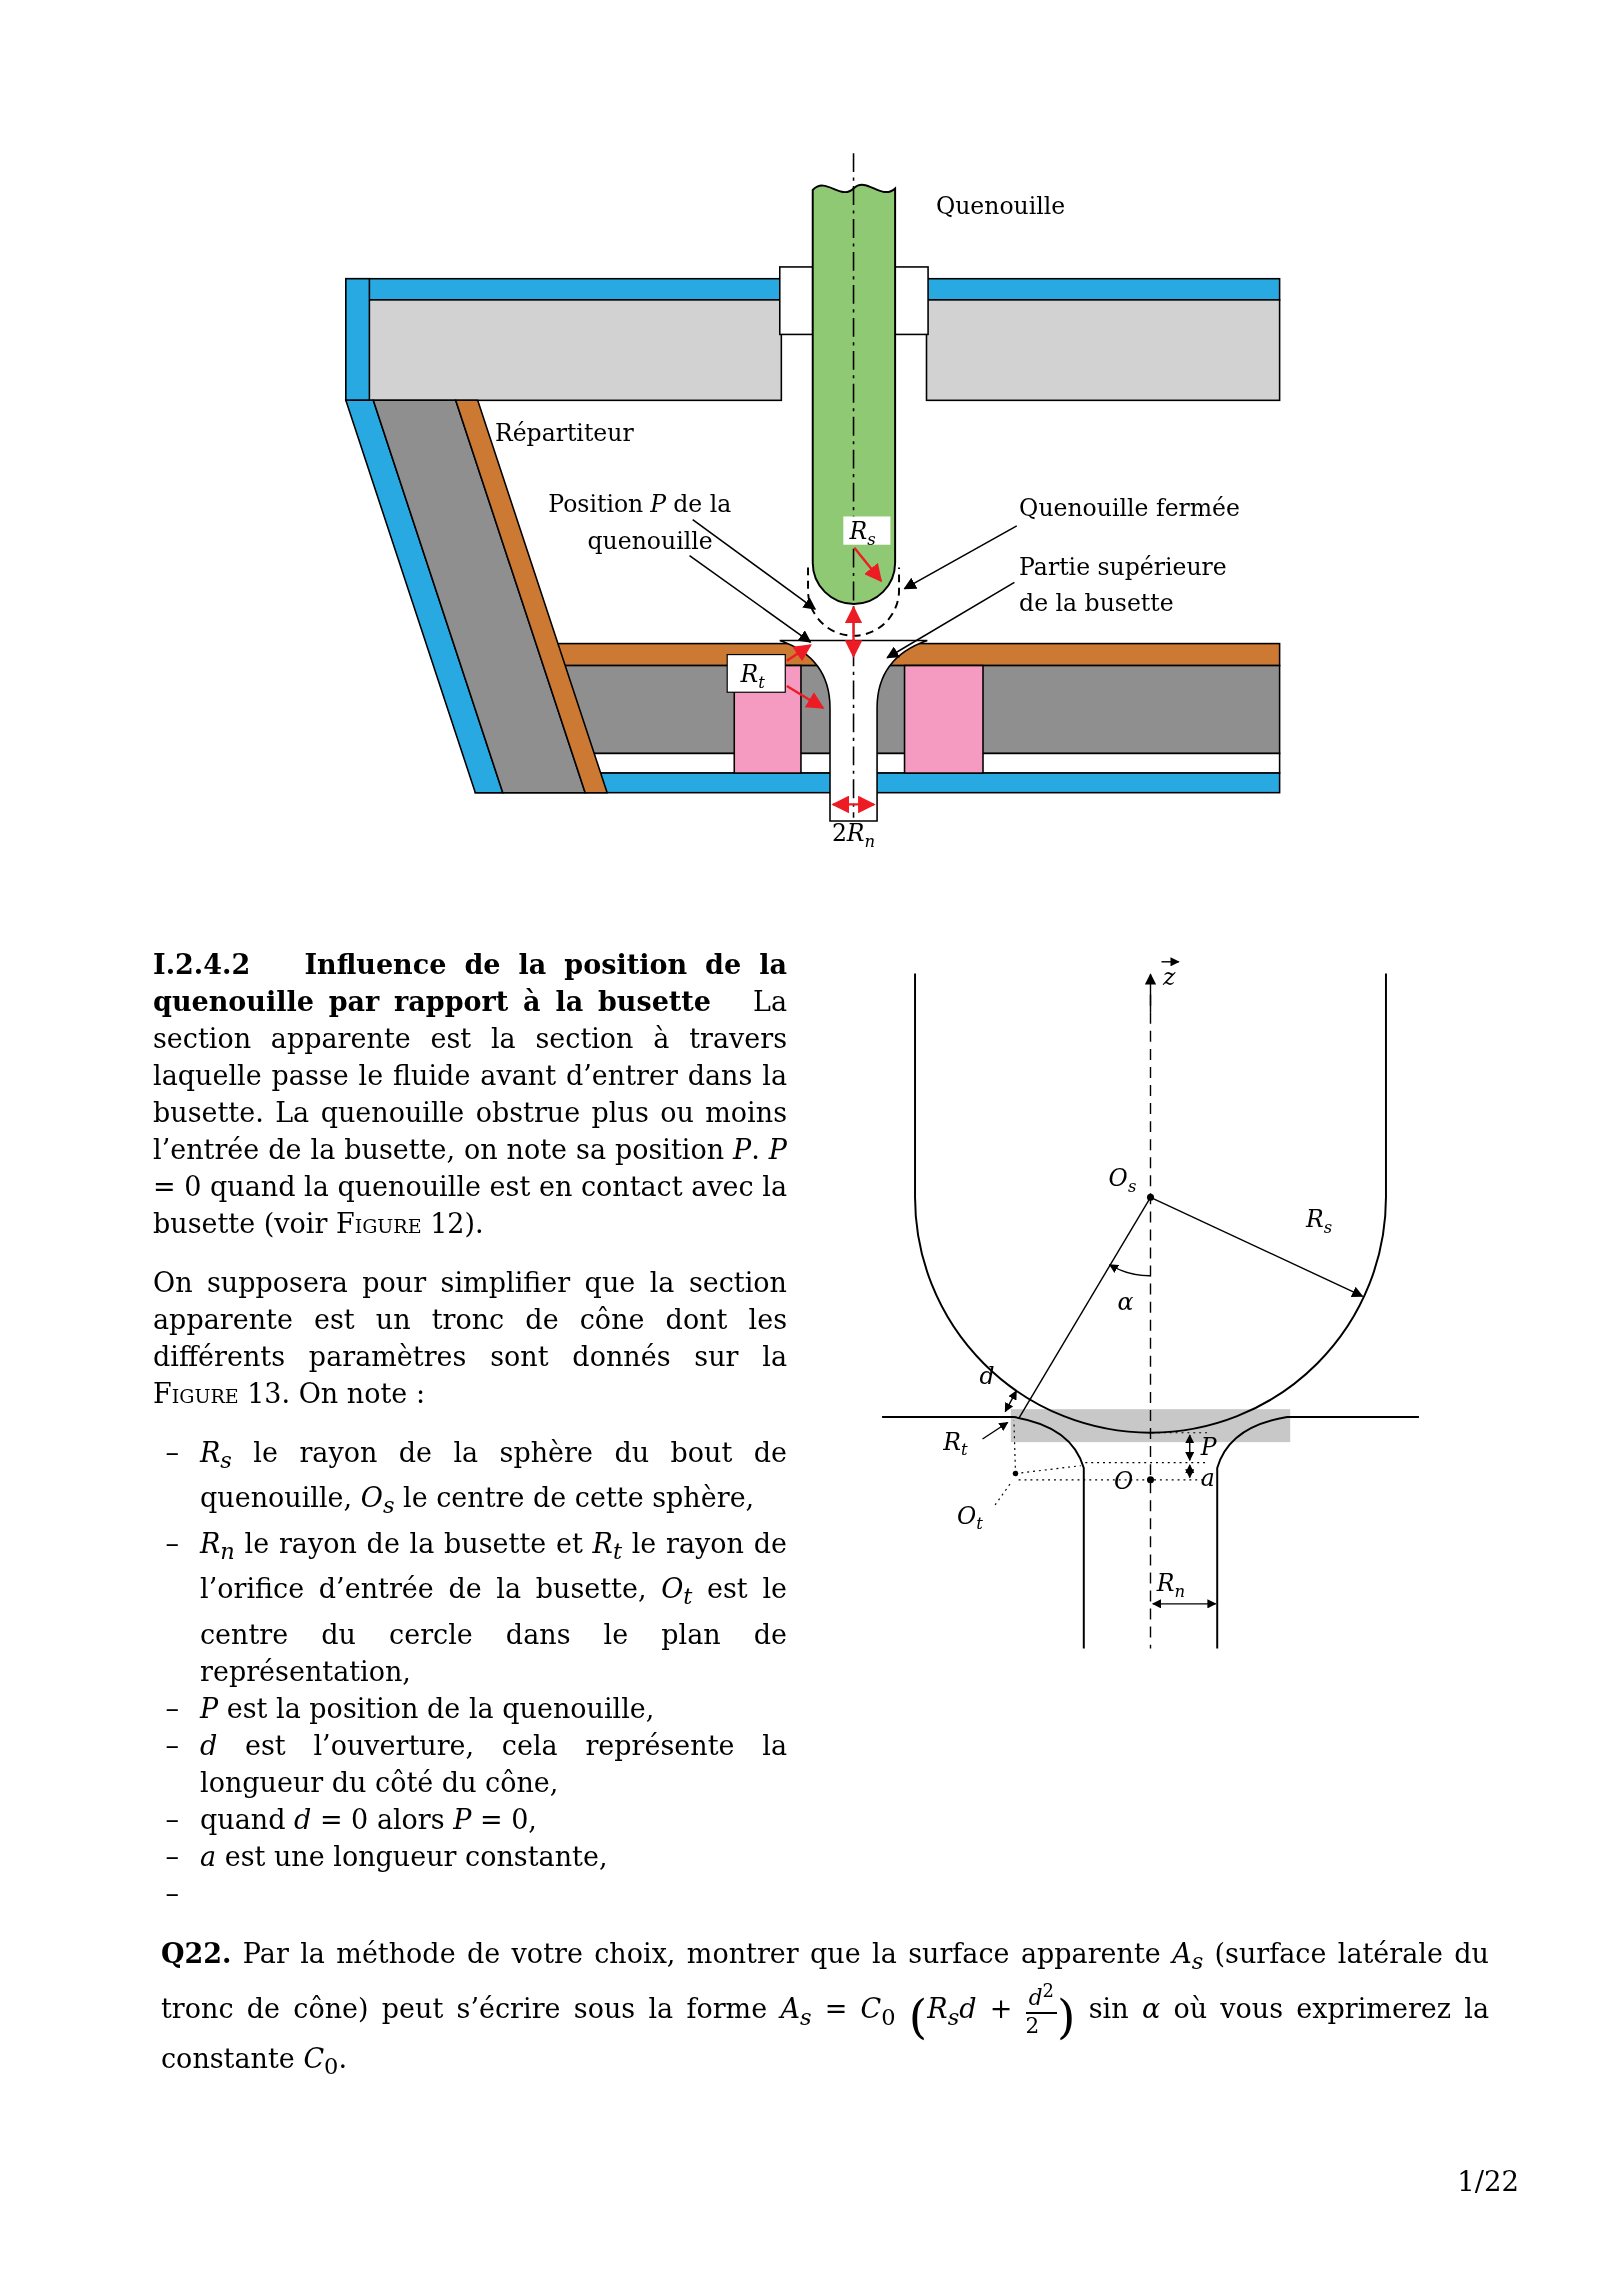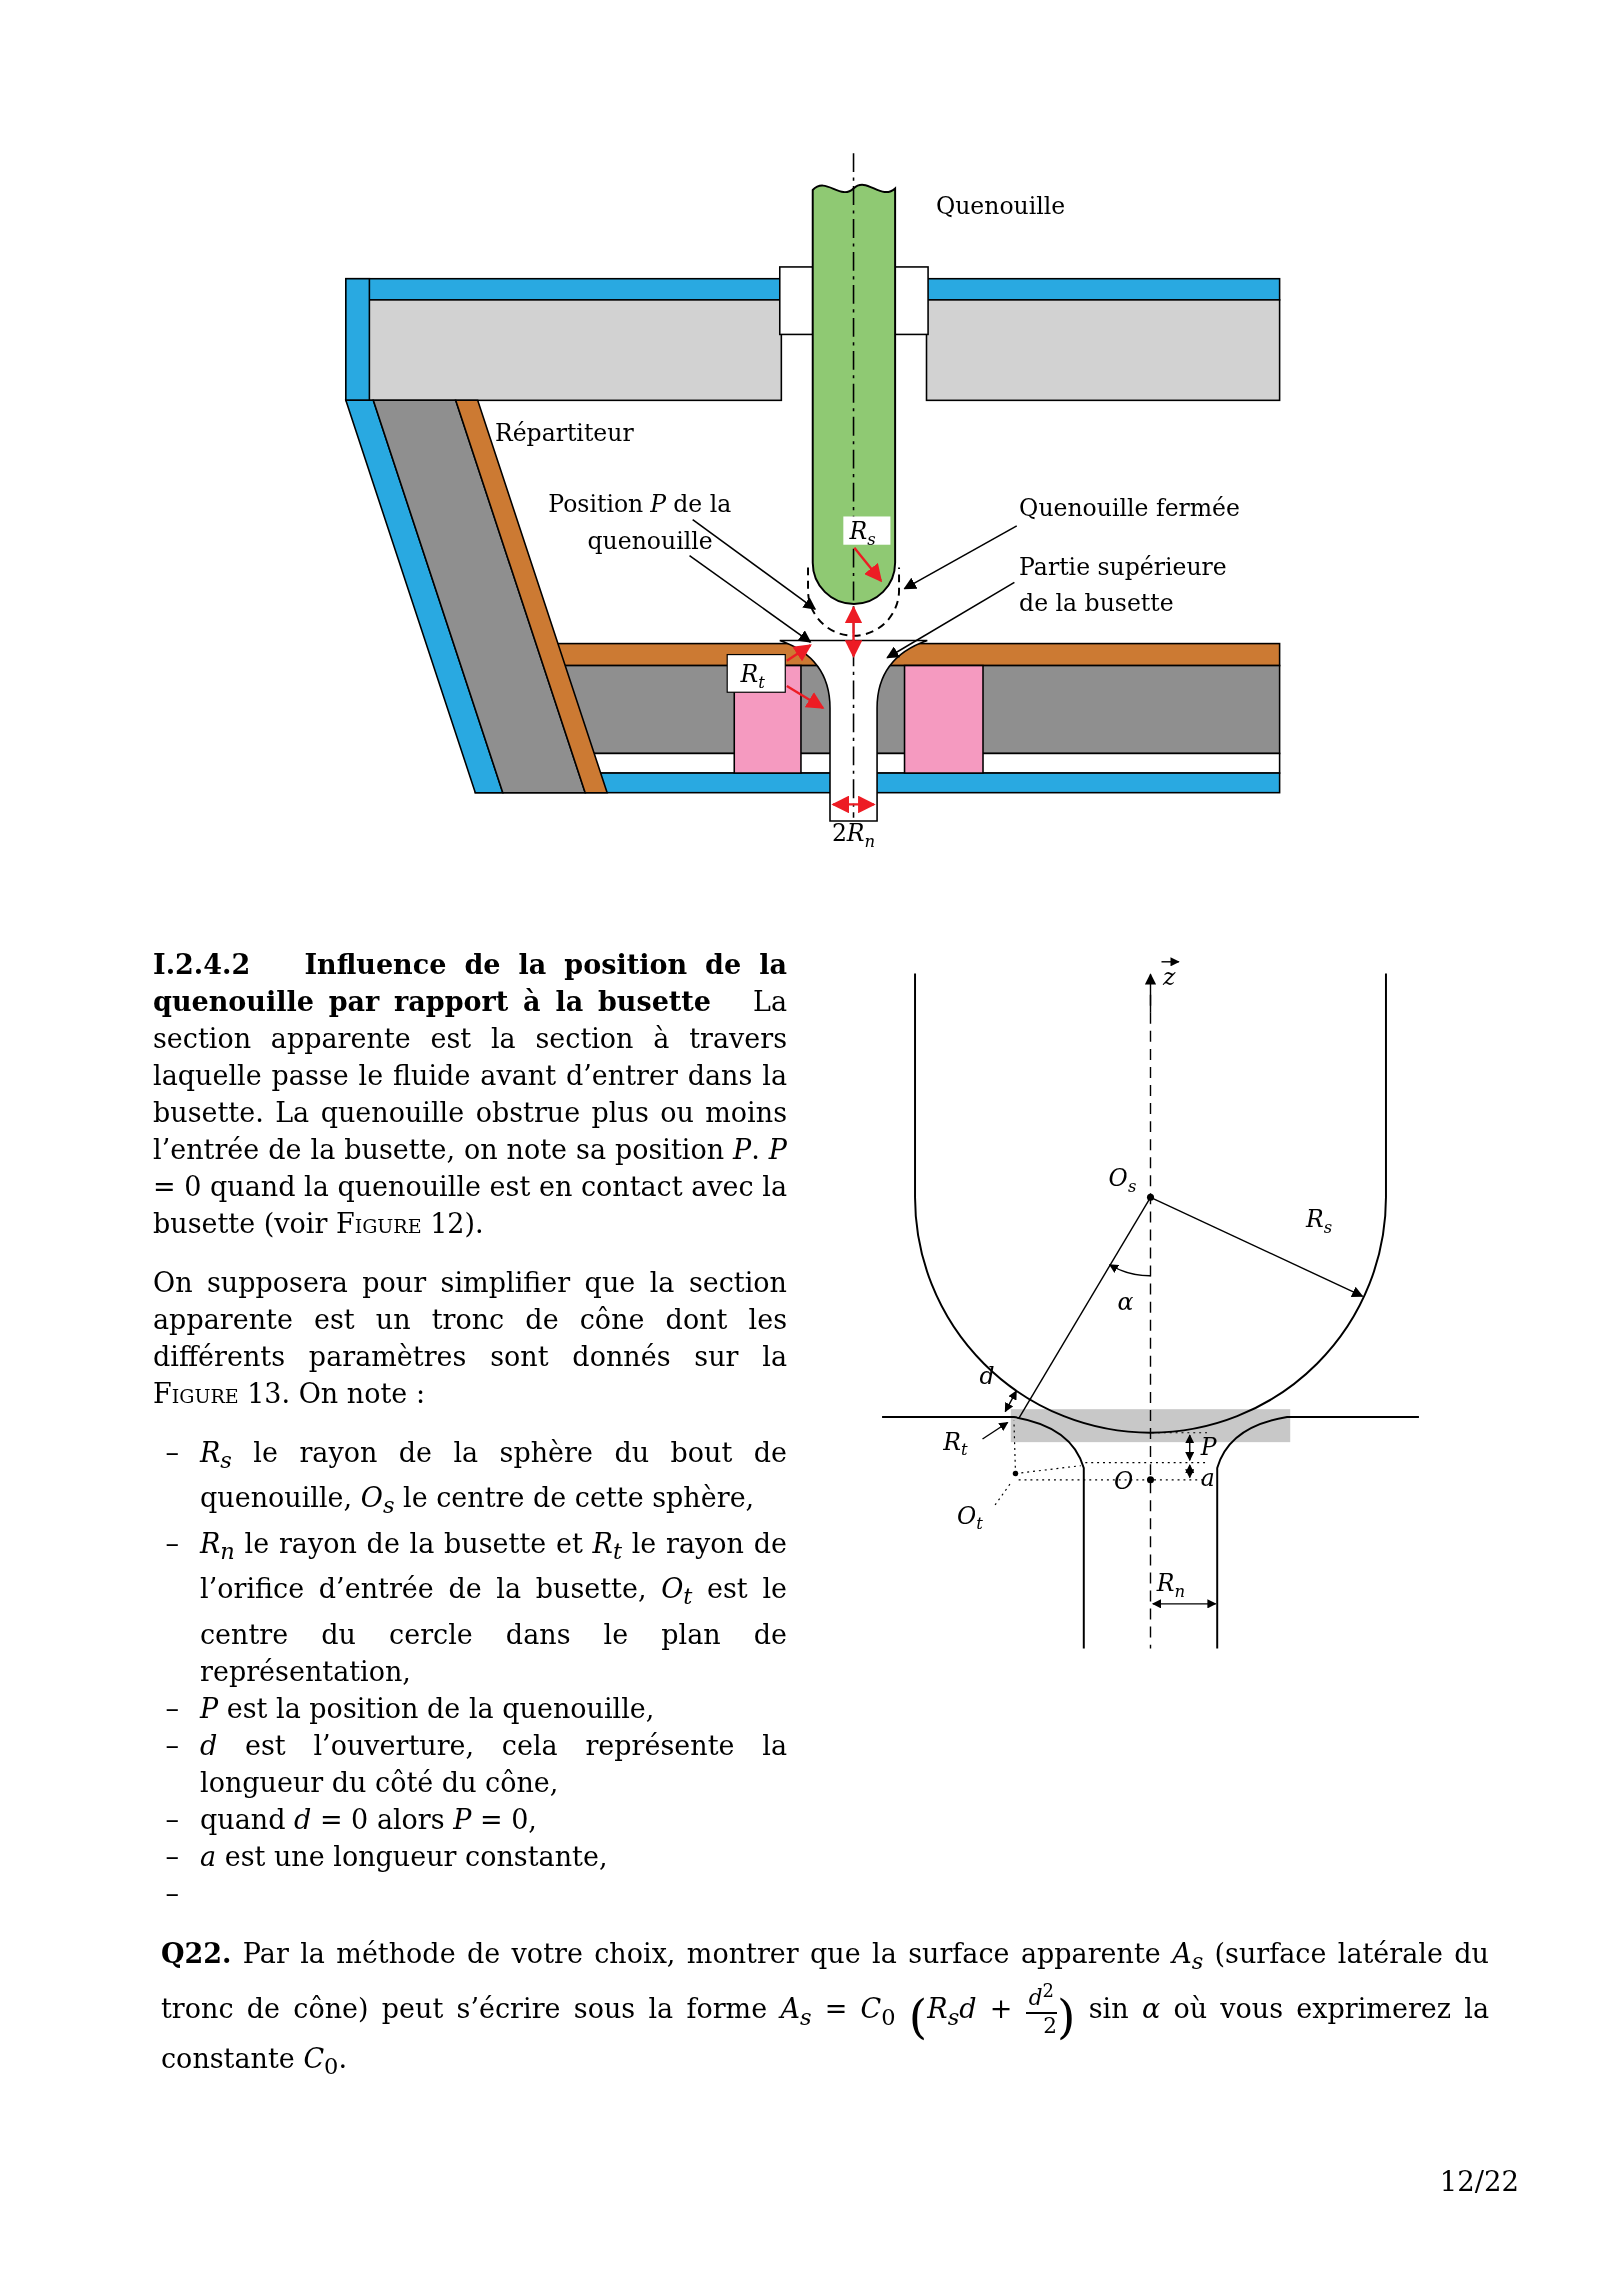--- a/index.html
+++ b/index.html
@@ -13,21 +13,21 @@
   #cap13{left:816px;top:1696px;width:669px;text-align:justify;}
   .col{position:absolute;left:153px;top:946px;width:634px;font-size:27px;line-height:37px;text-align:justify;}
   .col p{margin:0 0 22px 0;}
   .list{margin-top:1.6px;}
   .li{position:relative;padding-left:47px;}
   .li .dash{position:absolute;left:12.6px;}
   .q22{position:absolute;left:153px;top:1925px;width:1328px;font-size:27px;line-height:41px;text-align:justify;margin:8px;}
   .pageno{position:absolute;right:104px;top:2165px;font-size:27.5px;}
   .sc{font-variant:small-caps;}
   .paren{font-size:1.75em;vertical-align:-0.3em;line-height:0;}
-  .frac{display:inline-block;vertical-align:-0.68em;text-align:right;line-height:1.05;font-size:0.8em;}
+  .frac{display:inline-block;vertical-align:-0.68em;text-align:left;line-height:1.05;font-size:0.8em;}
   .frac .num{display:block;border-bottom:2px solid #000;padding:0 3.1px 1.6px 3.1px;}
   .frac .den{display:block;padding-top:1.6px;}
 
   
   svg text{font-size:30px;fill:#000;font-family:"DejaVu Serif","Liberation Serif",serif;}
   svg .it{font-style:italic;}
   svg .sub{font-size:21px;}
   .f-blue{fill:var(--steel_blue);stroke:#000;stroke-width:2;}
   .f-slab{fill:var(--slab_gray);stroke:#000;stroke-width:2;}
   .f-wall{fill:var(--wall_gray);stroke:#000;stroke-width:2;}
@@ -210,16 +210,16 @@
       <text x="212" y="568" class="it">d</text>
 
       <line x1="433" y1="848" x2="513" y2="848" class="thin" marker-start="url(#nS)" marker-end="url(#nS)"></line>
       <text x="438" y="832"><tspan class="it">R</tspan><tspan class="it sub" dy="7">n</tspan></text>
     </g>
   </svg>
 
 
   <p class="q22"><b>Q22.</b> Par la méthode de votre choix, montrer que la surface apparente <i>A</i><sub><i>s</i></sub> (surface latérale du tronc de cône) peut s’écrire sous la forme <i>A</i><sub><i>s</i></sub> = <i>C</i><sub>0</sub> <span class="paren">(</span><i>R</i><sub><i>s</i></sub><i>d</i> + <span class="frac"><span class="num"><i>d</i><sup>2</sup></span><span class="den">2</span></span><span class="paren">)</span> sin <i>α</i> où vous exprimerez la constante <i>C</i><sub>0</sub>.</p>
 
-  <div class="pageno">12/22</div>
+  <div class="pageno">1/22</div>
 
 </div>
 
 
 </body></html>

